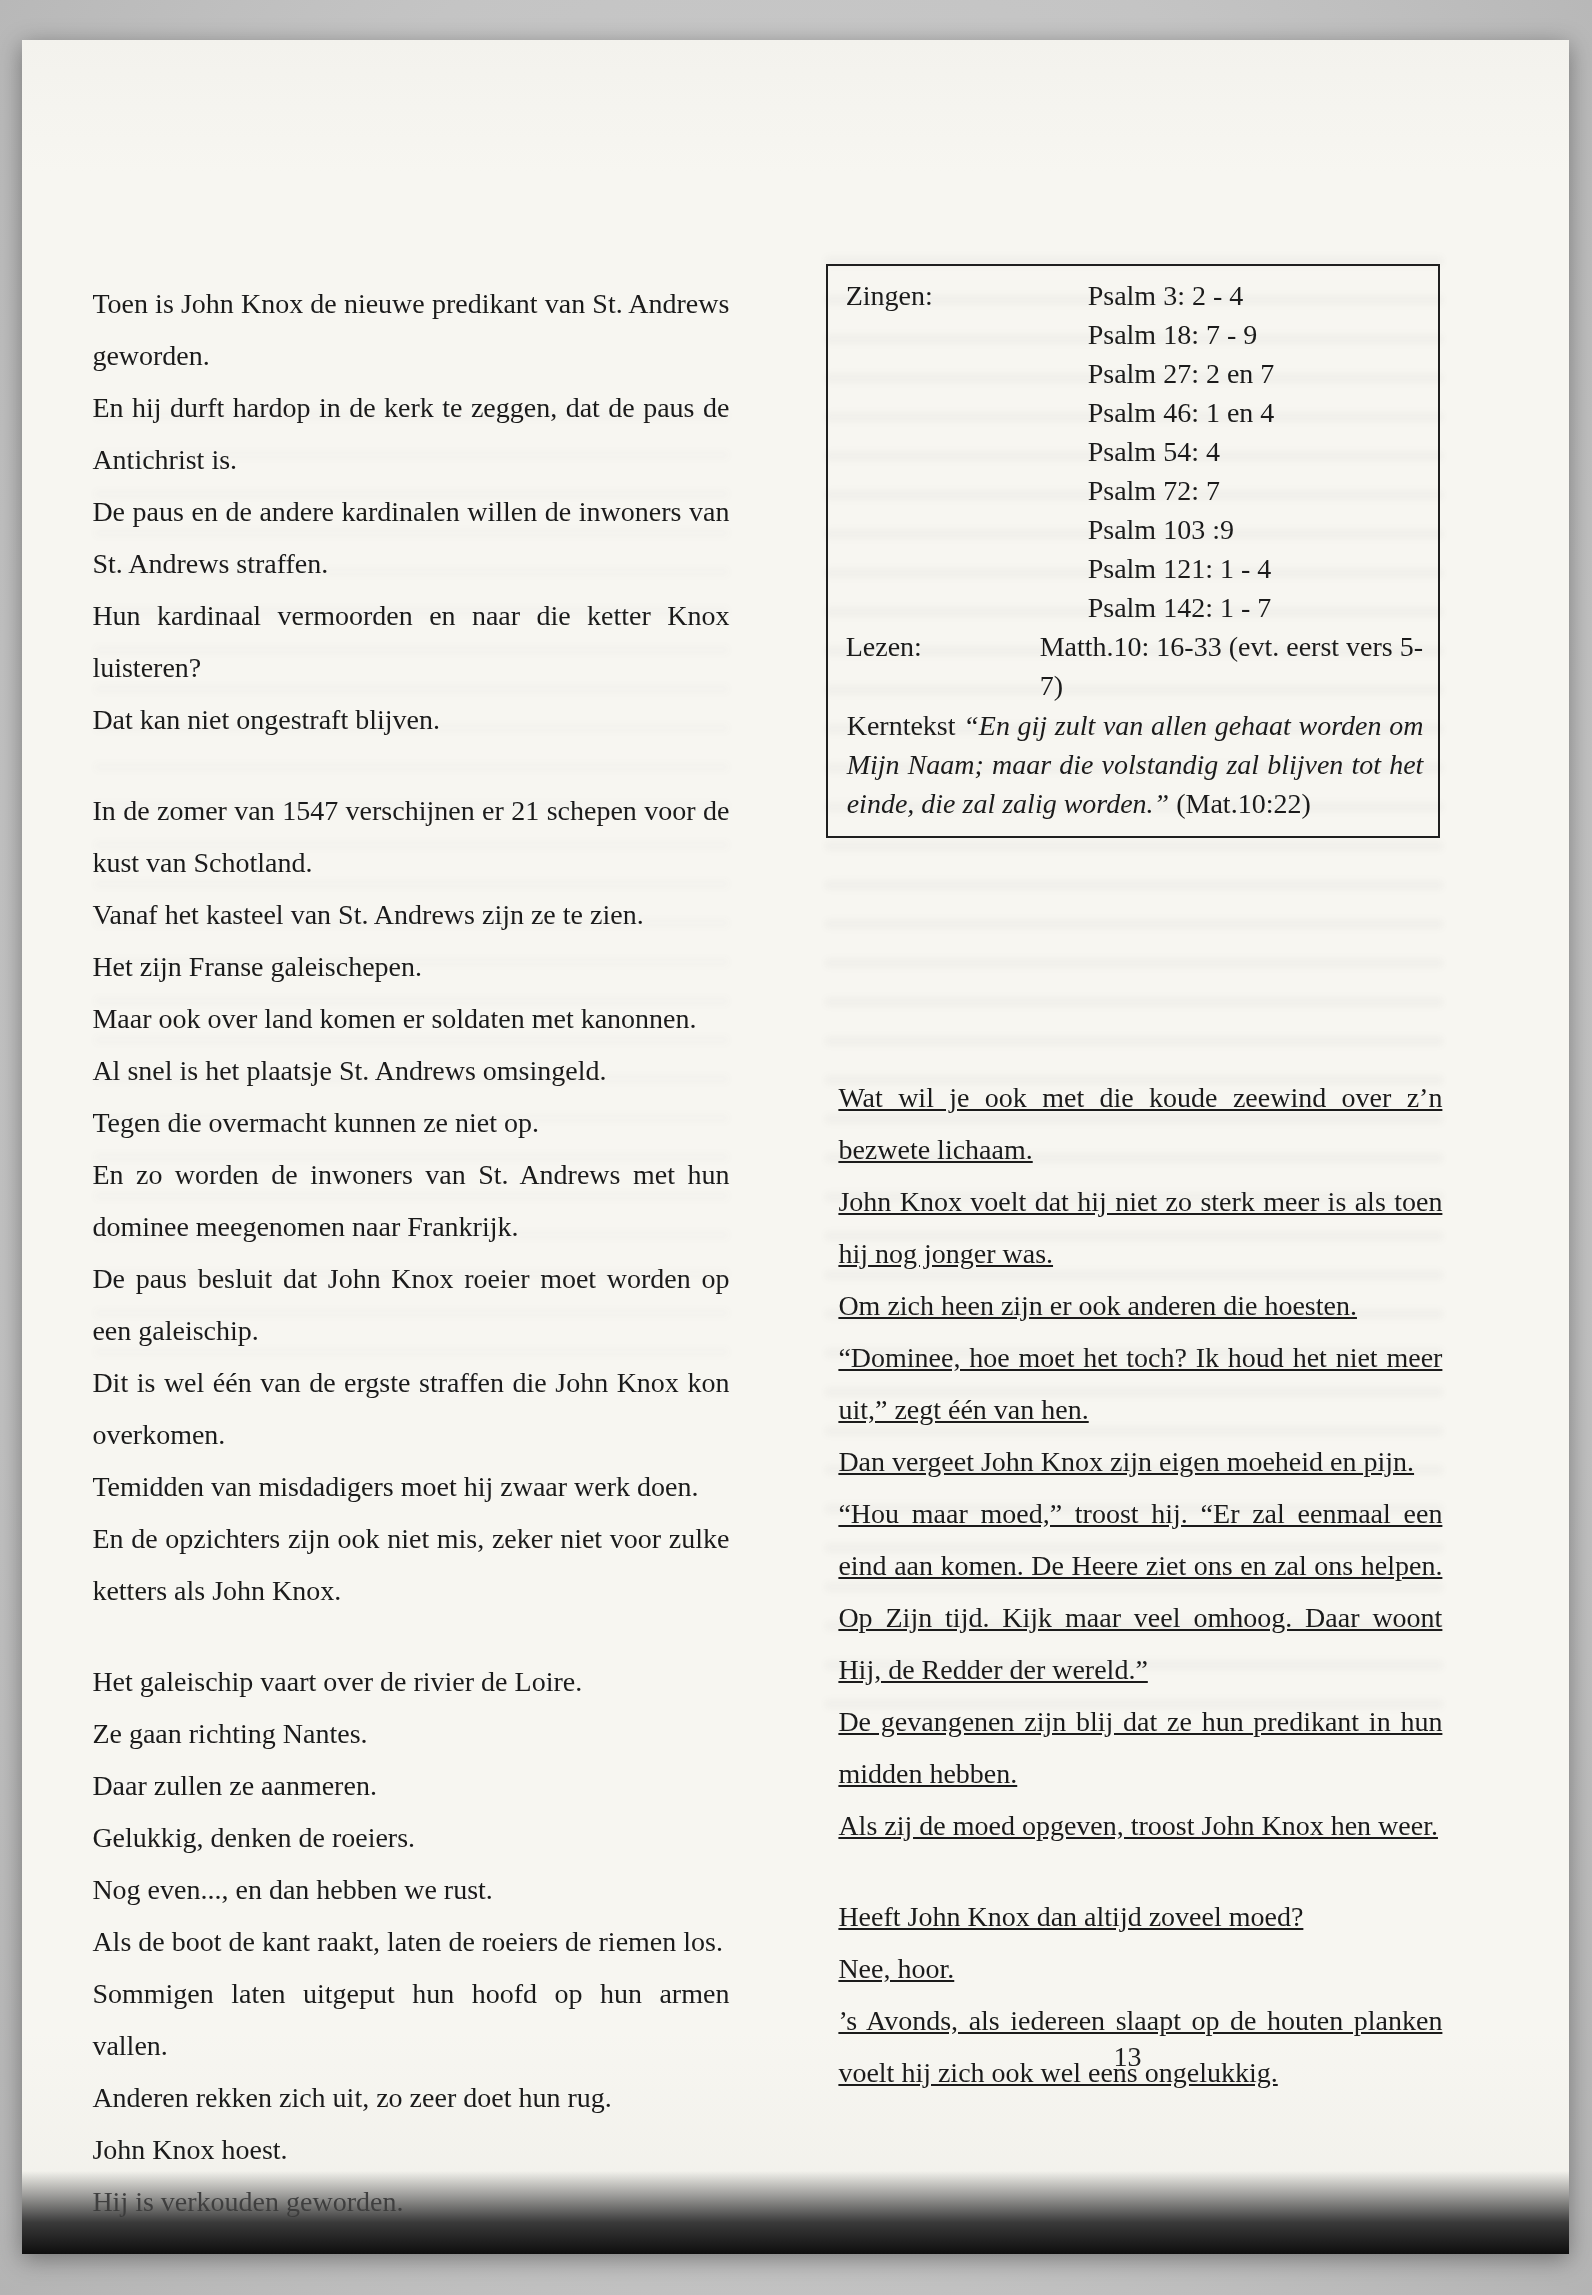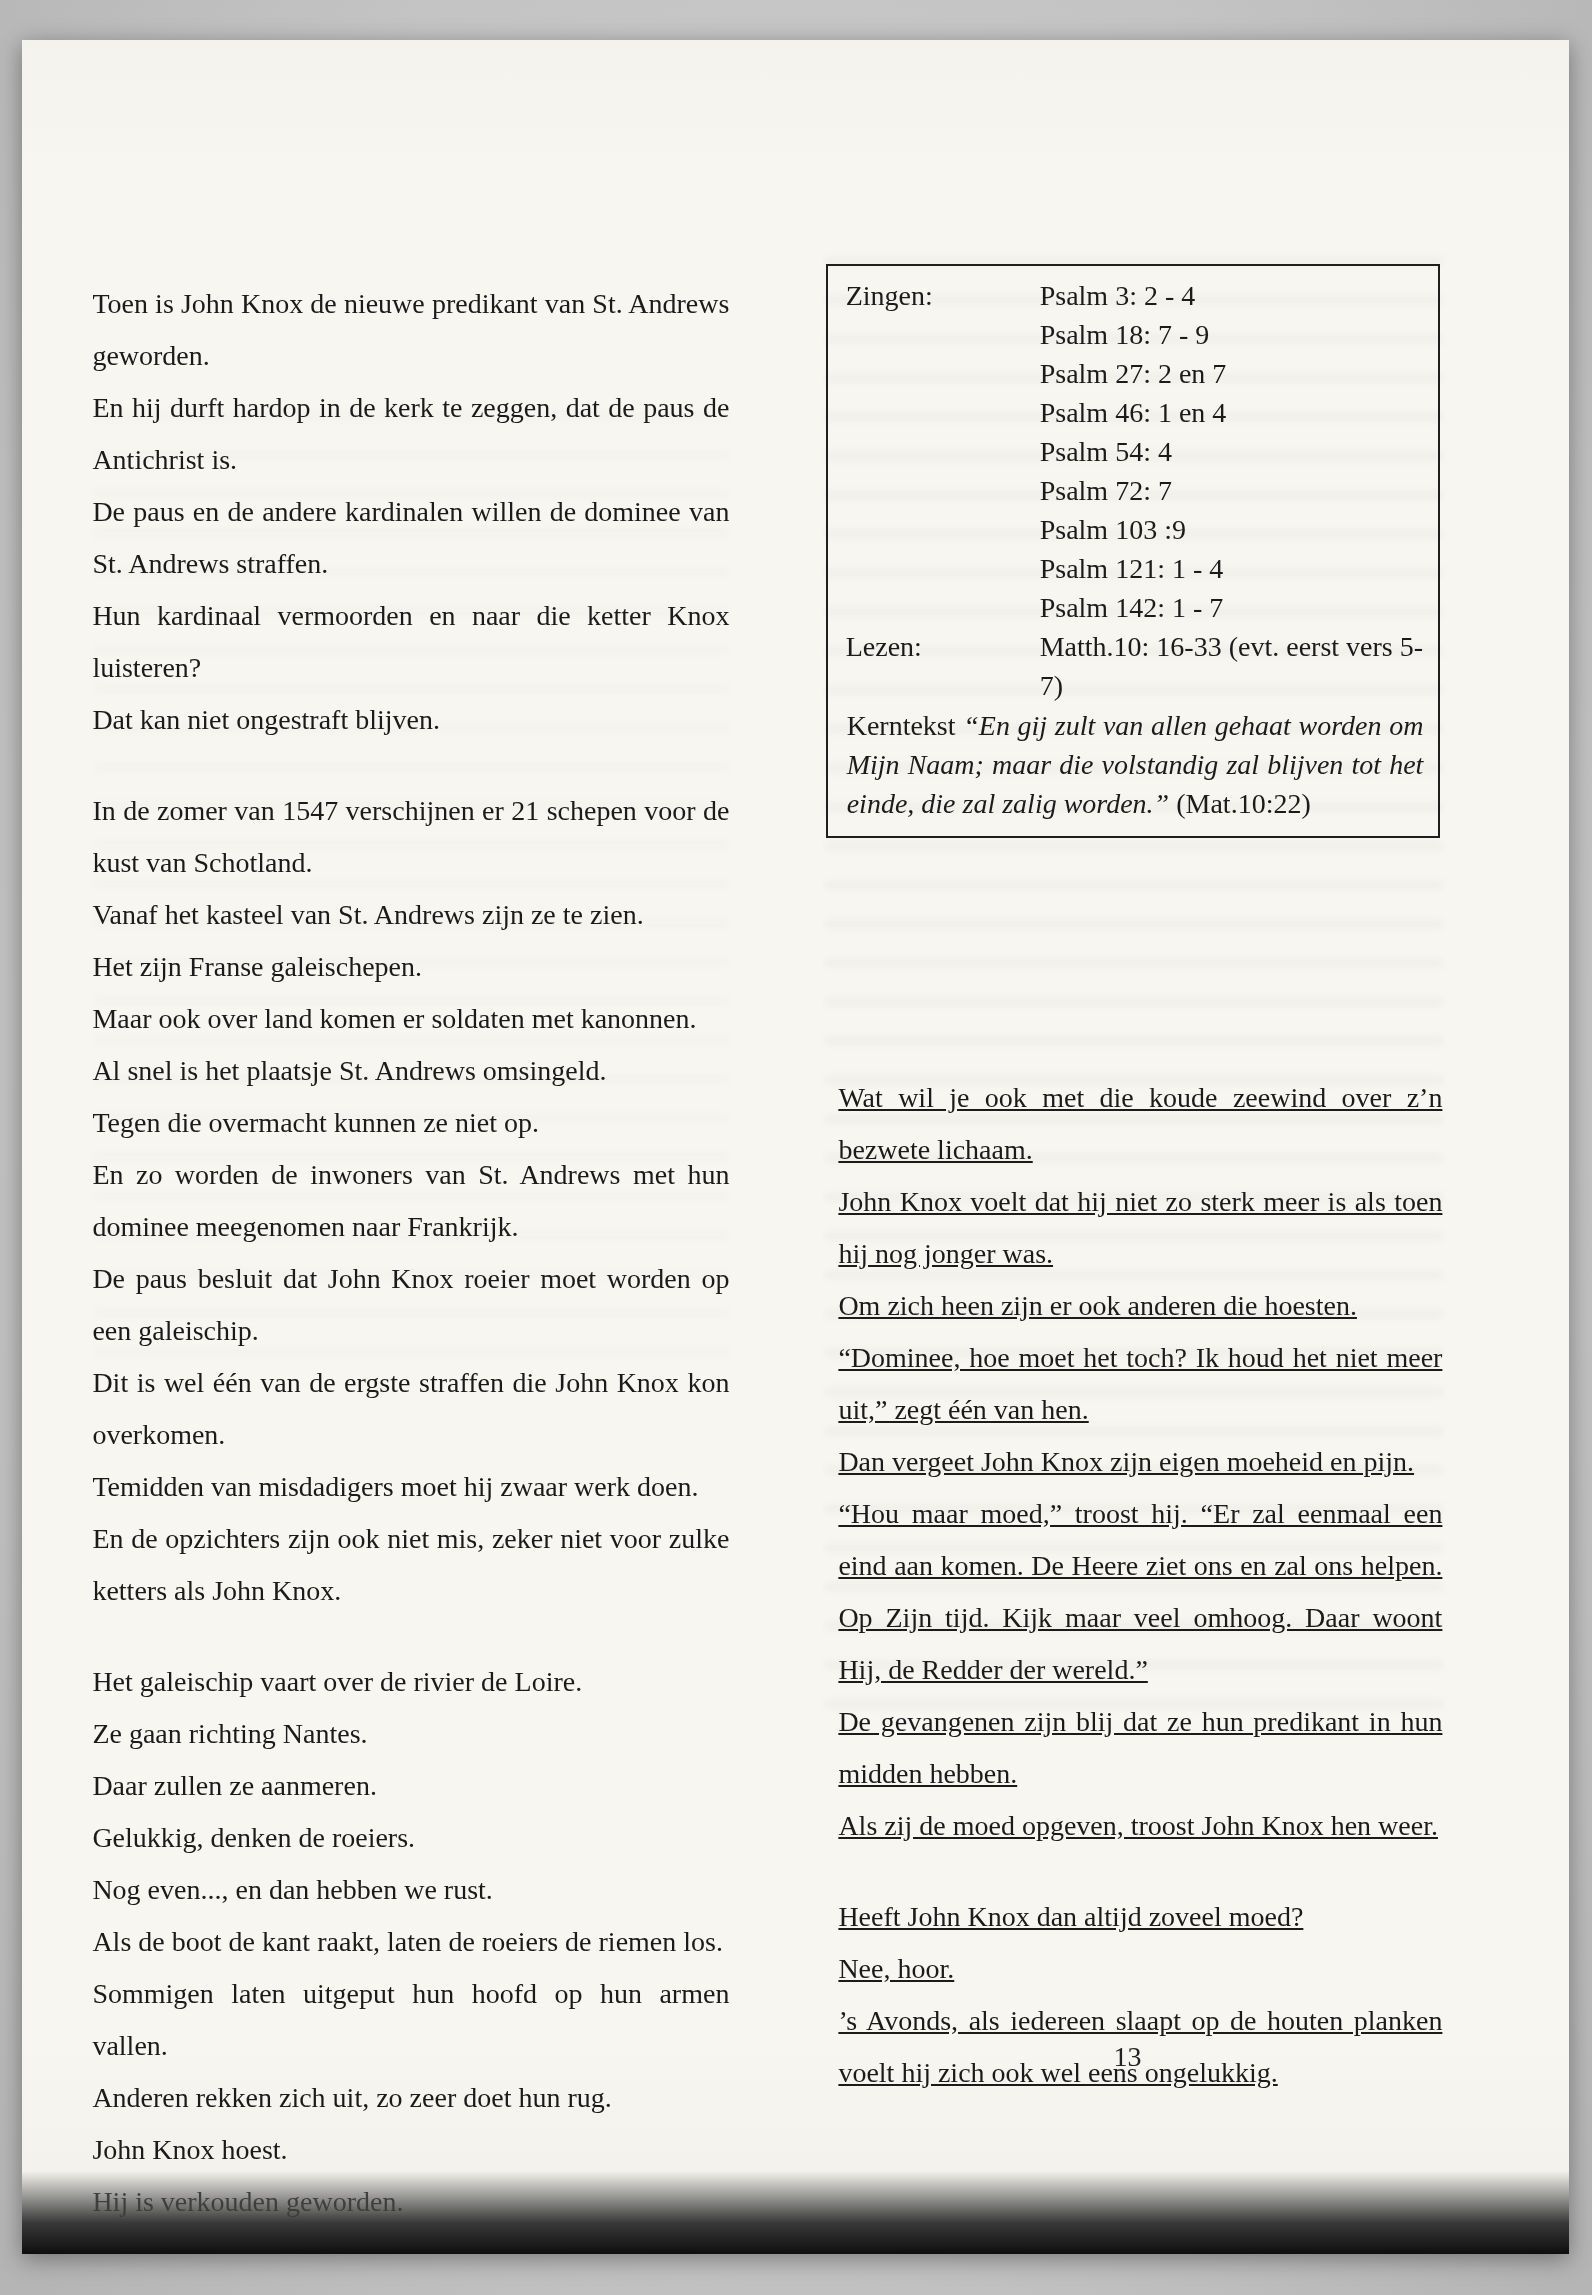--- a/index.html
+++ b/index.html
@@ -47,21 +47,21 @@
     position: absolute; left: 804px; top: 224px; width: 614px;
     box-sizing: border-box;
     border: 2.6px solid #1f1f1f;
     padding: 10.4px 14px 12px 17.3px;
     font-size: 28px; line-height: 39px; color: #1b1b1b;
     background: transparent;
   }
   .boxrow { display: flex; align-items: flex-start; justify-content: space-between; }
   .boxlabel { flex: 0 0 194px; }
   .boxval { flex: 1; }
-  .psalm-line { white-space: nowrap; }
+  .psalm-line { white-space: nowrap; margin-left: 48px; }
   .kerntekst { margin: 1px; text-align: justify; hyphens: auto; font-family: Liberation Serif, serif; }
   .kerntekst .it { font-style: italic; }
 
   .pagenum {
     position: absolute; left: 1091px; top: 2001px;
     font-size: 28px; color: #222;
   }
 </style>
 </head>
 <body>
@@ -69,21 +69,21 @@
 <div class="canvas">
   <div class="page">
 
     <div class="bleed b1"></div>
     <div class="bleed b2"></div>
 
     <div class="col left">
         <div class="block">
           <p>Toen is John Knox de nieuwe predikant van St. Andrews geworden.</p>
           <p>En hij durft hardop in de kerk te zeggen, dat de paus de Antichrist is.</p>
-          <p>De paus en de andere kardinalen willen de dominee van St. Andrews straffen.</p>
+          <p>De paus en de andere kardinalen willen de inwoners van St. Andrews straffen.</p>
           <p>Hun kardinaal vermoorden en naar die ketter Knox luisteren?</p>
           <p>Dat kan niet ongestraft blijven.</p>
         </div>
         <div class="block">
           <p>In de zomer van 1547 verschijnen er 21 schepen voor de kust van Schotland.</p>
           <p>Vanaf het kasteel van St. Andrews zijn ze te zien.</p>
           <p>Het zijn Franse galeischepen.</p>
           <p>Maar ook over land komen er soldaten met kanonnen.</p>
           <p>Al snel is het plaatsje St. Andrews omsingeld.</p>
           <p>Tegen die overmacht kunnen ze niet op.</p>

